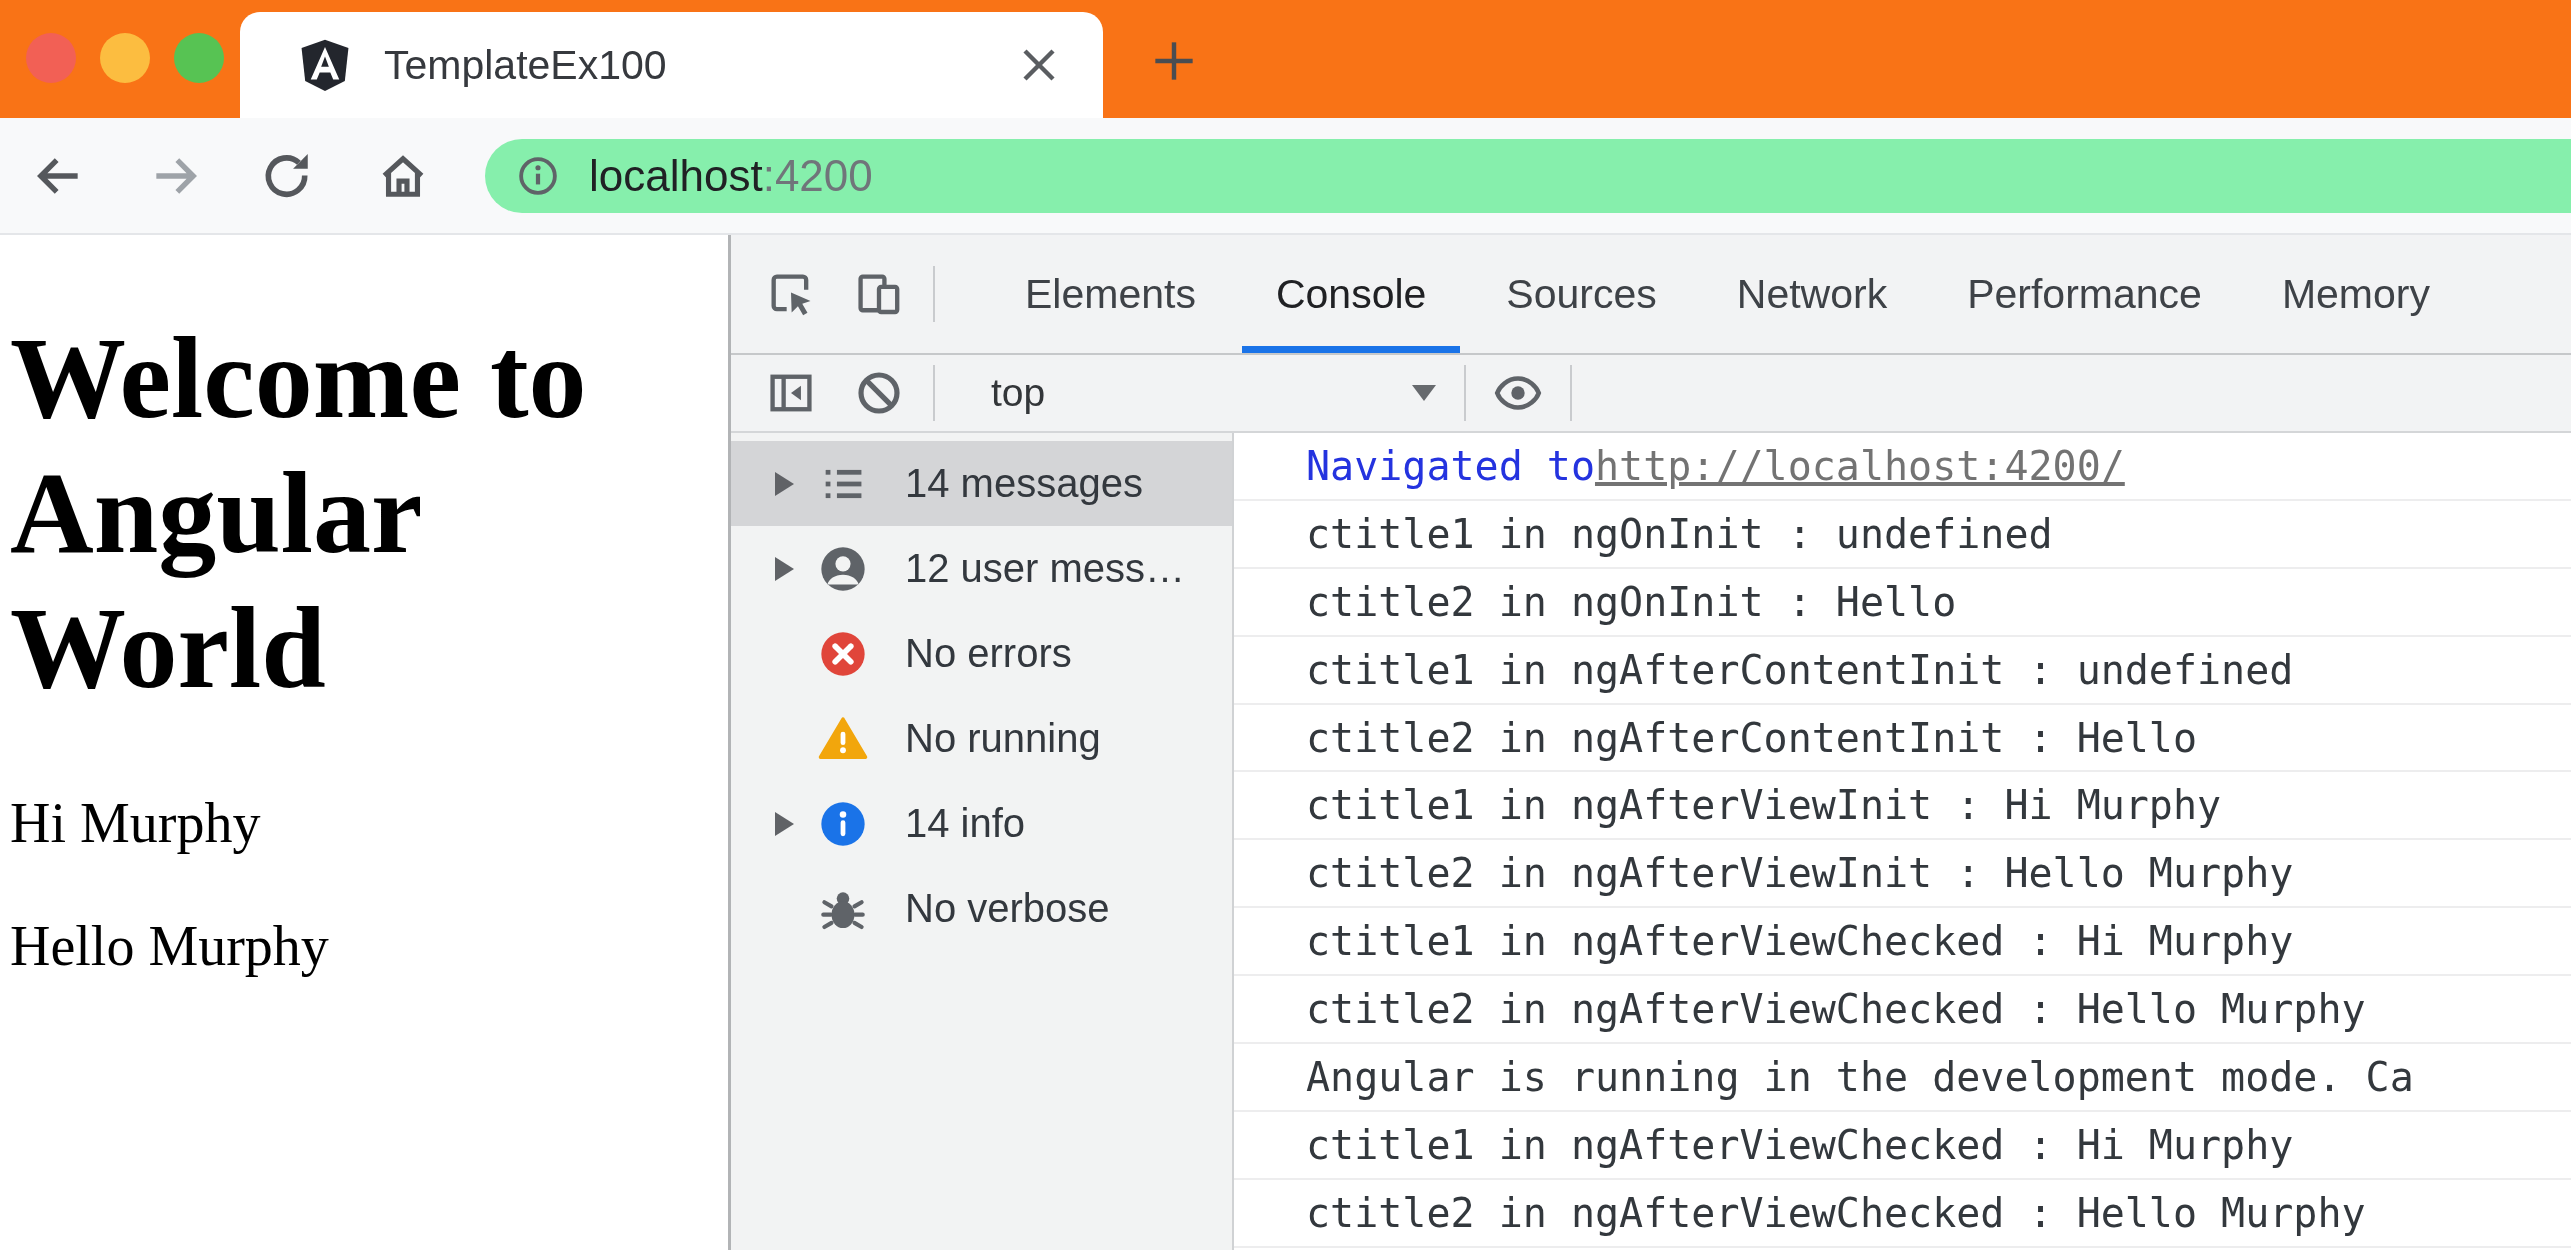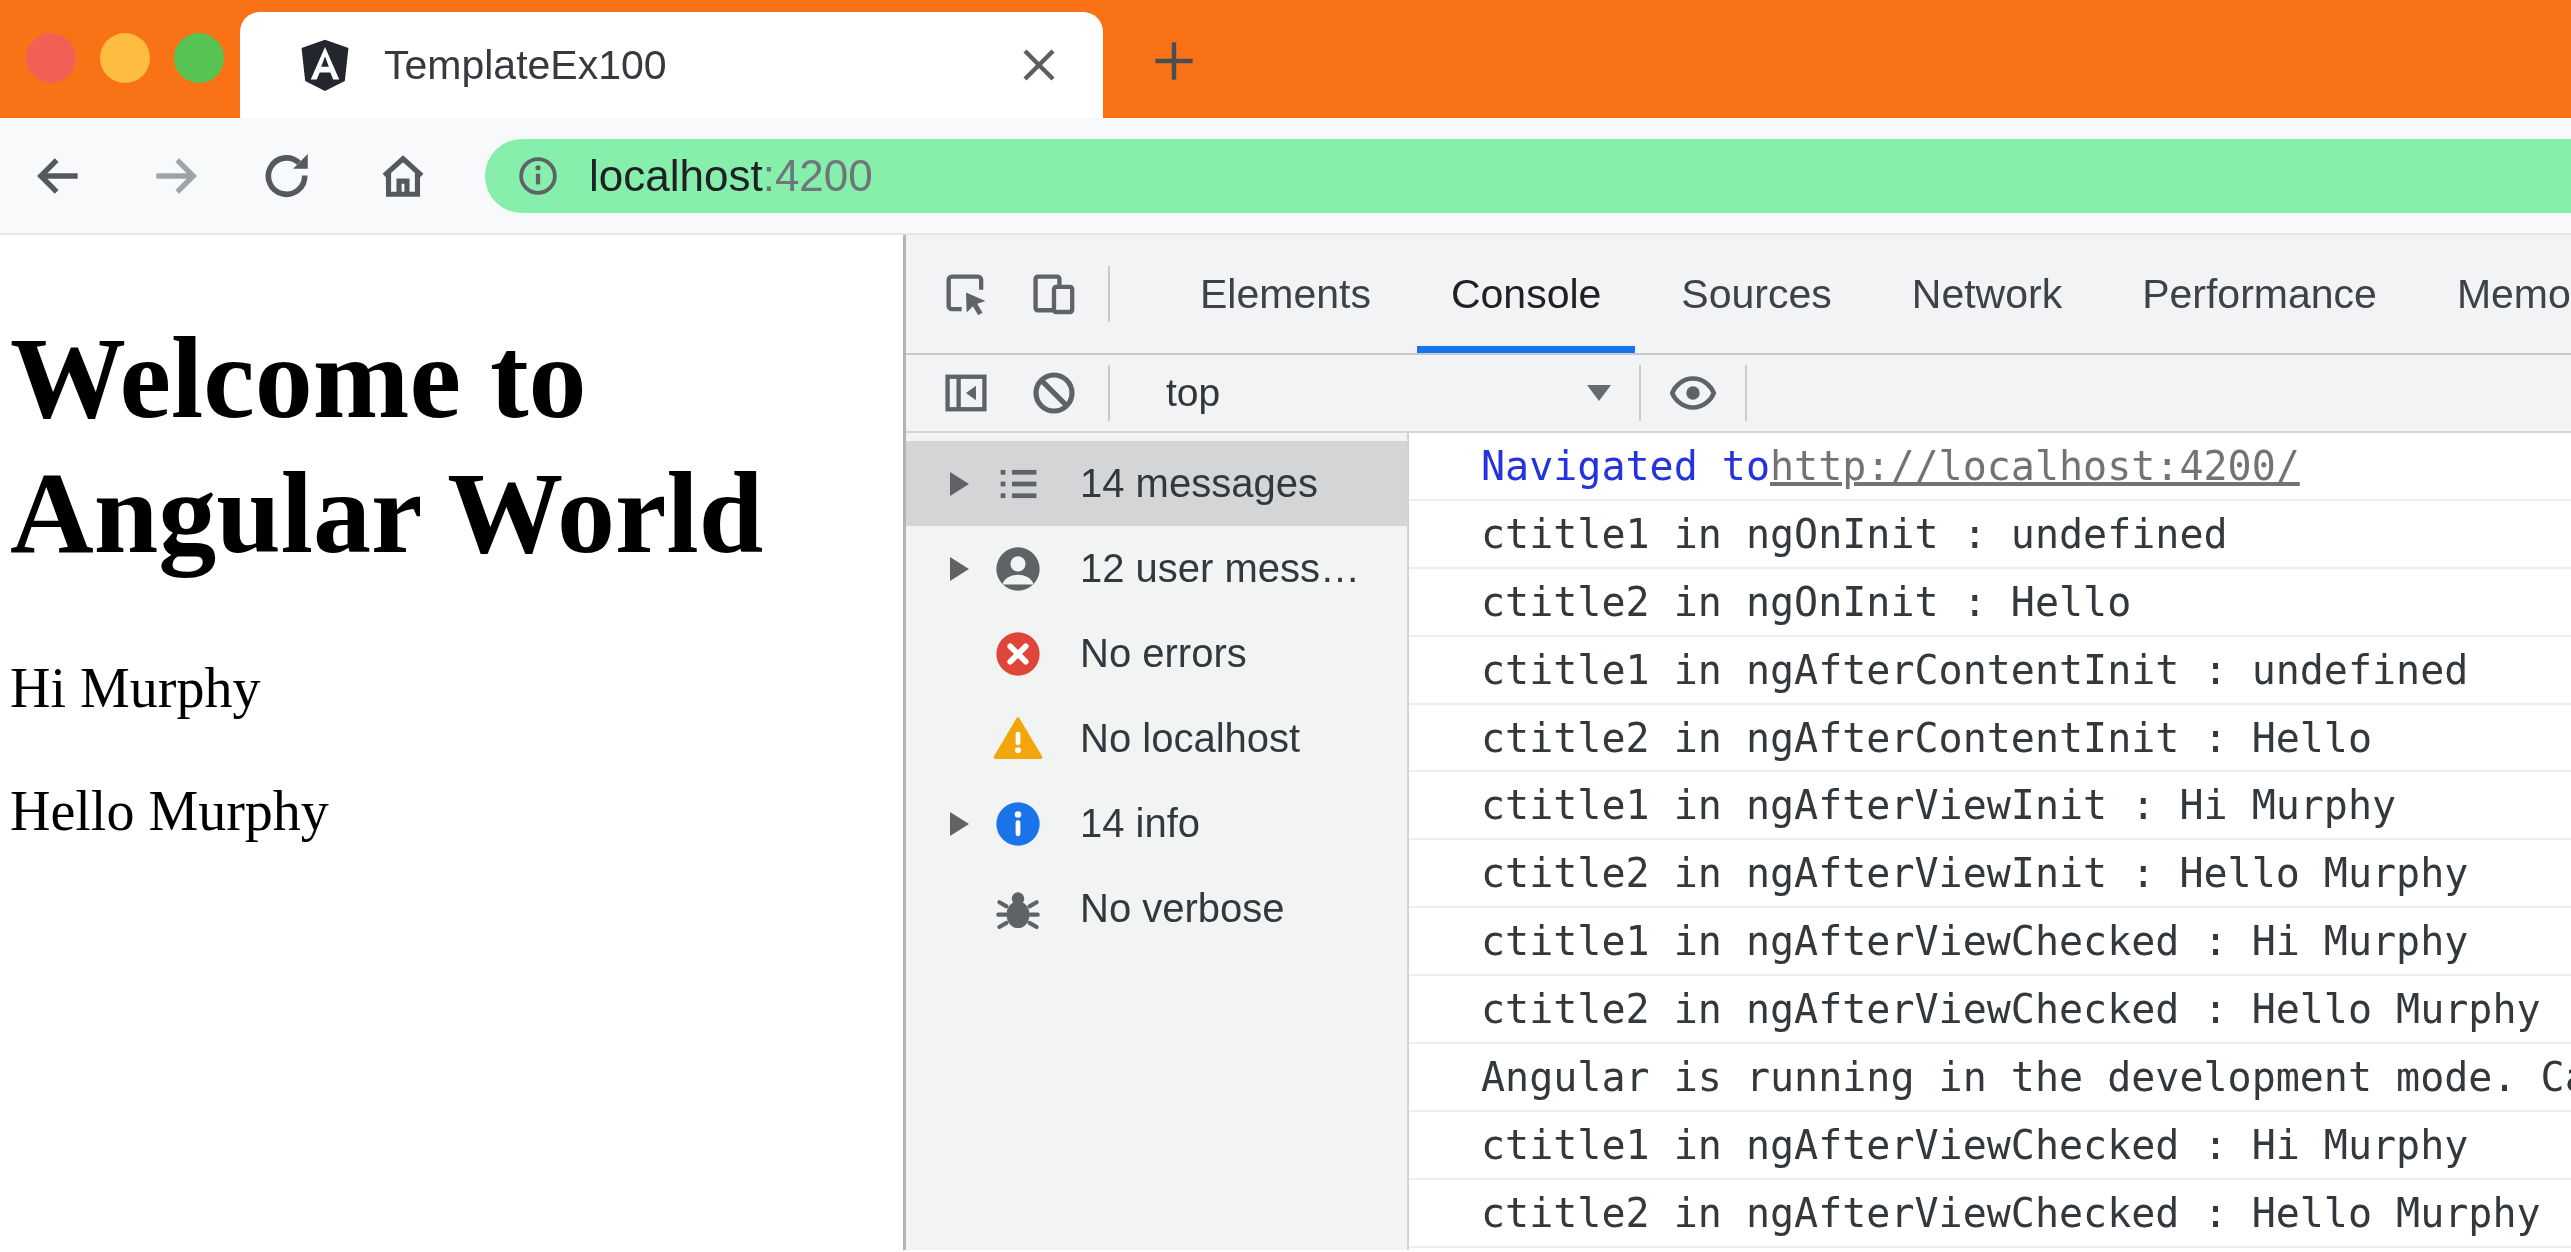--- a/index.html
+++ b/index.html
@@ -33,21 +33,21 @@
   .ic-home { margin-left:60px; color:#55585c; }
   .addressbar { margin-left:54px; flex:1; height:74px; background:#86efac;
                 border-radius:37px 0 0 37px; display:flex; align-items:center; }
   .ic-info { width:46px; height:46px; margin-left:30px; color:#5f6368; flex:none; }
   .url { margin-left:28px; font-size:44px; white-space:nowrap; }
   .url-host { color:#202124; }
   .url-port { color:#70757a; }
 
   
   .content { display:flex; height:1015px; }
-  .webpage { width:903px; flex:none; background:#fff; padding:76px 20px 0 10px;
+  .webpage { width:728px; flex:none; background:#fff; padding:76px 20px 0 10px;
              font-family:"Liberation Serif", serif; color:#000; }
   .webpage h1 { font-size:116px; line-height:135px; font-weight:bold; margin:0 0 74px 0; }
   .webpage p  { font-size:56px; line-height:66px; margin:57px 0; }
 
   
   .devtools { flex:1; display:flex; flex-direction:column; overflow:hidden;
               border-left:3px solid #b2b4b6; background:#f2f3f4; }
   .dt-tabbar { height:120px; flex:none; background:#f2f3f4; border-bottom:2px solid #c6c8ca;
                display:flex; align-items:center; overflow:hidden; }
   .dt-ic { width:52px; height:52px; flex:none; color:#5f6368; }
@@ -284,21 +284,21 @@
 
         <div class="sb-row">
           <span class="tri"></span>
           <span class="sb-icon">
             <svg viewBox="0 0 24 24">
               <path d="M12 2.8L22.4 20.4H1.6z" fill="#f2a60c" stroke="#f2a60c" stroke-width="1.6" stroke-linejoin="round"></path>
               <rect x="10.9" y="8.6" width="2.2" height="6.2" rx="1.1" fill="#fff"></rect>
               <circle cx="12" cy="17.2" r="1.35" fill="#fff"></circle>
             </svg>
           </span>
-          <span class="sb-label">No localhost</span>
+          <span class="sb-label">No running</span>
         </div>
 
         <div class="sb-row">
           <span class="tri show"></span>
           <span class="sb-icon">
             <svg viewBox="0 0 24 24">
               <circle cx="12" cy="12" r="10" fill="#1a73e8"></circle>
               <circle cx="12" cy="7.6" r="1.5" fill="#fff"></circle>
               <rect x="10.9" y="10.3" width="2.2" height="7.3" rx="1.1" fill="#fff"></rect>
             </svg>

